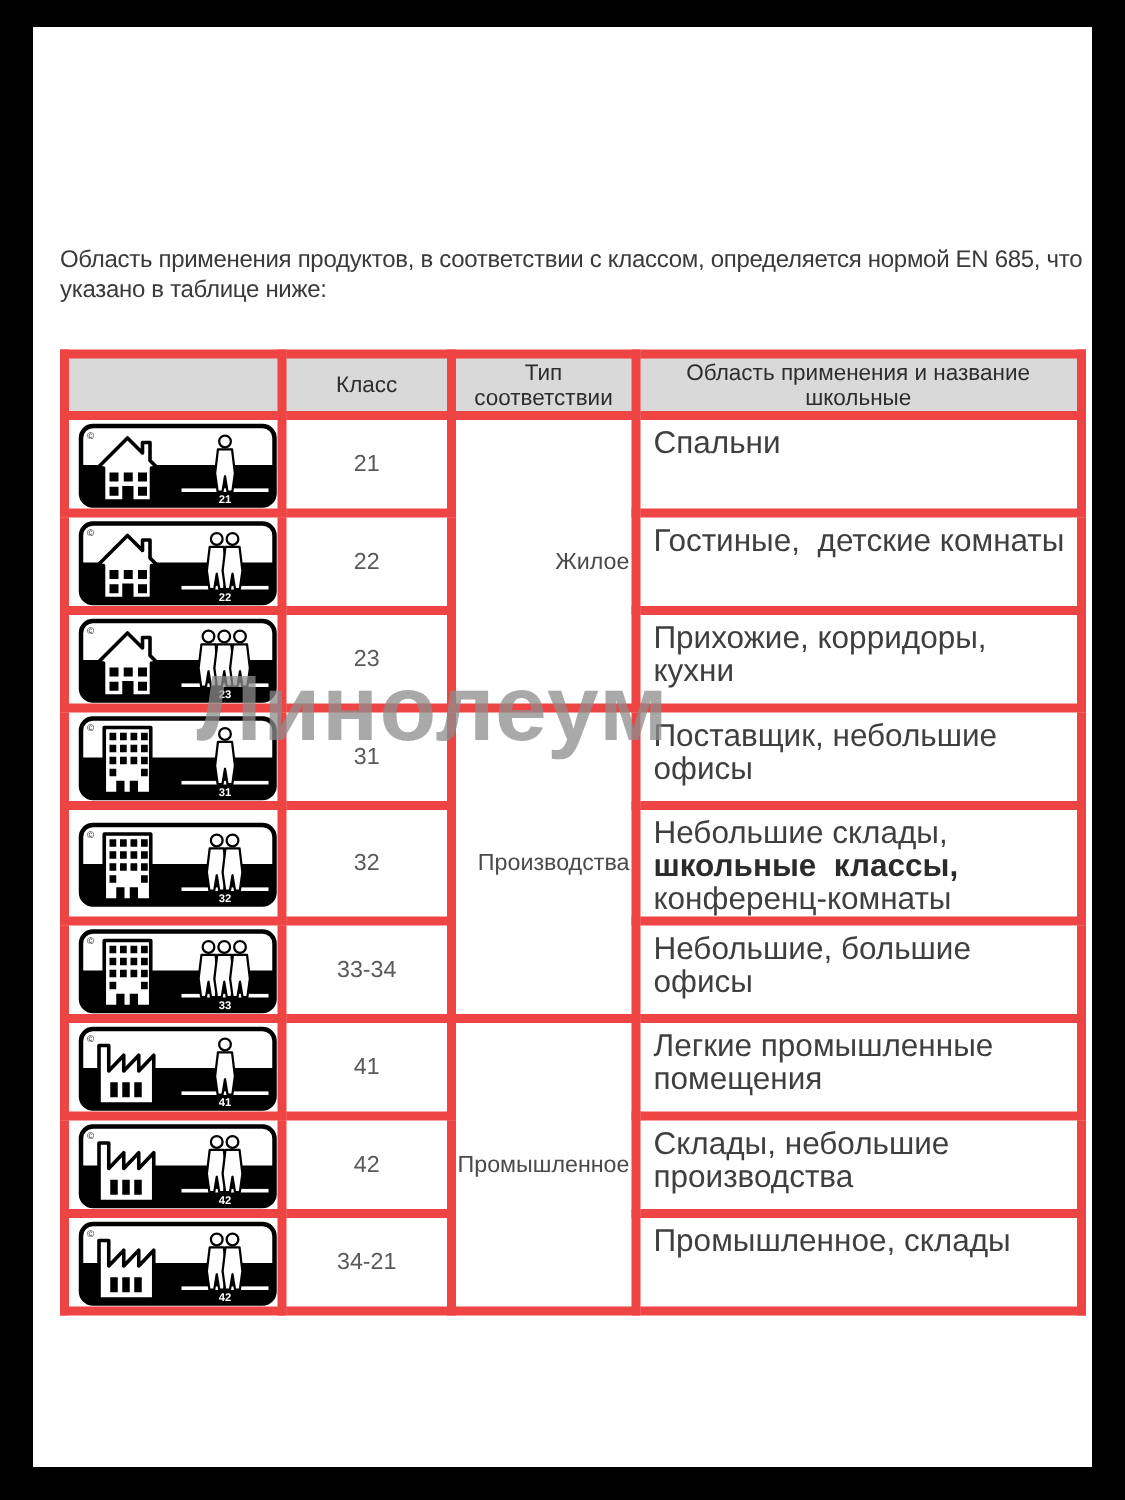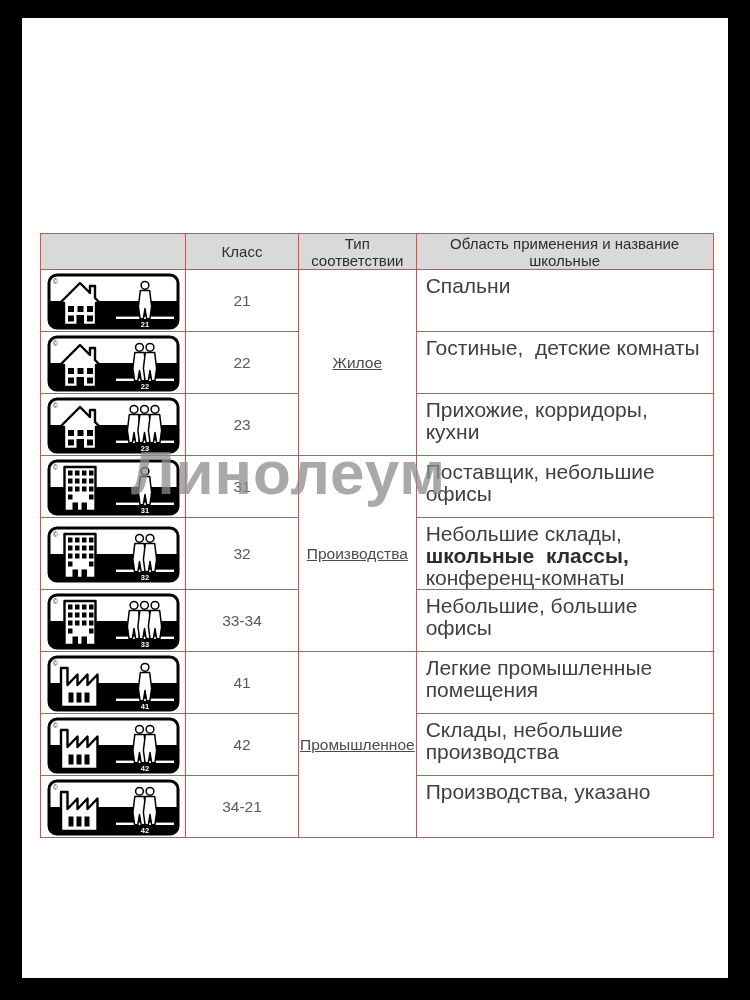--- a/index.html
+++ b/index.html
@@ -15,30 +15,30 @@
   .intro {
     position:absolute; left:18px; top:146px;
     font-size:16px; line-height:19.5px; color:#3a3a3a;
     white-space:nowrap; letter-spacing:-0.2px;
   }
   table.tbl {
     position:absolute; left:18px; top:215px;
     border-collapse:collapse; table-layout:fixed;
     z-index:1;
   }
-  .tbl th, .tbl td { border:1px solid #ef4444; }
+  .tbl th, .tbl td { border:6px solid #ef4444; }
   .tbl th {
     background:#d9d9d9; font-weight:normal; font-size:15px; color:#2d2d2d;
     height:35px; line-height:17px; padding:0 2px; text-align:center;
   }
   tr.body-row { height:62px; }
   td.picto { padding:0; background:#fff; }
   td.picto svg { display:block; margin:2px 0 0 6px; }
   td.klass { text-align:center; font-size:15.5px; color:#595959; }
-  td.type  { text-align:center; font-size:15.5px; color:#4a4a4a;text-decoration:underline; }
+  td.type  { text-align:right; font-size:15.5px; color:#4a4a4a; }
   td.area  {
     vertical-align:top; padding:5px 8px 0 9px;
     font-size:21px; line-height:22px; color:#3f3f3f;
     white-space:pre-wrap;
   }
   td.area b { color:#2b2b2b; }
 
   
   .watermark { position:absolute; left:0; top:0; width:706px; height:960px;
     z-index:5; pointer-events:none; }
@@ -62,20 +62,24 @@
     position:absolute; left:97px; top:533px;
     font-size:40px; color:rgba(202,202,202,0.8); letter-spacing:0.5px;
     white-space:nowrap;
   }
 </style>
 </head>
 <body>
 
 <div class="page">
 
+  <div class="intro">
+    <div>Область применения продуктов, в соответствии с классом, определяется нормой EN 685, что</div>
+    <div>указано в таблице ниже:</div>
+  </div>
 
   <table class="tbl">
     <colgroup>
       <col style="width:145px">
         <col style="width:113px">
         <col style="width:117px">
         <col style="width:297px">
     </colgroup>
     <thead>
       <tr>
@@ -466,21 +470,21 @@
     <path d="M87.8,17.6 L97.2,17.6 L99.1,33.5 L97.4,45.8 L94.2,45.8 L92.5,35.5 L90.8,45.8 L87.6,45.8 L85.9,33.5 Z" fill="#fff" stroke="#000" stroke-width="1.5" stroke-linejoin="round"></path>
   </g>
               <g>
     <circle cx="103" cy="12.3" r="3.9" fill="#fff" stroke="#000" stroke-width="1.5"></circle>
     <path d="M98.3,17.6 L107.7,17.6 L109.6,33.5 L107.9,45.8 L104.7,45.8 L103,35.5 L101.3,45.8 L98.1,45.8 L96.4,33.5 Z" fill="#fff" stroke="#000" stroke-width="1.5" stroke-linejoin="round"></path>
   </g>
     <text x="98" y="53.5" text-anchor="middle" font-size="7.5" font-weight="bold" fill="#fff" font-family="Liberation Sans, sans-serif">42</text>
   </svg>
           </td>
           <td class="klass">34-21</td>
-          <td class="area"><span>Производства, указано</span></td>
+          <td class="area"><span>Промышленное, склады</span></td>
         </tr>
       </tbody>
   </table>
 
   <div class="watermark">
     <div class="wm-brand">Линолеум</div>
   </div>
 
 </div>
 

